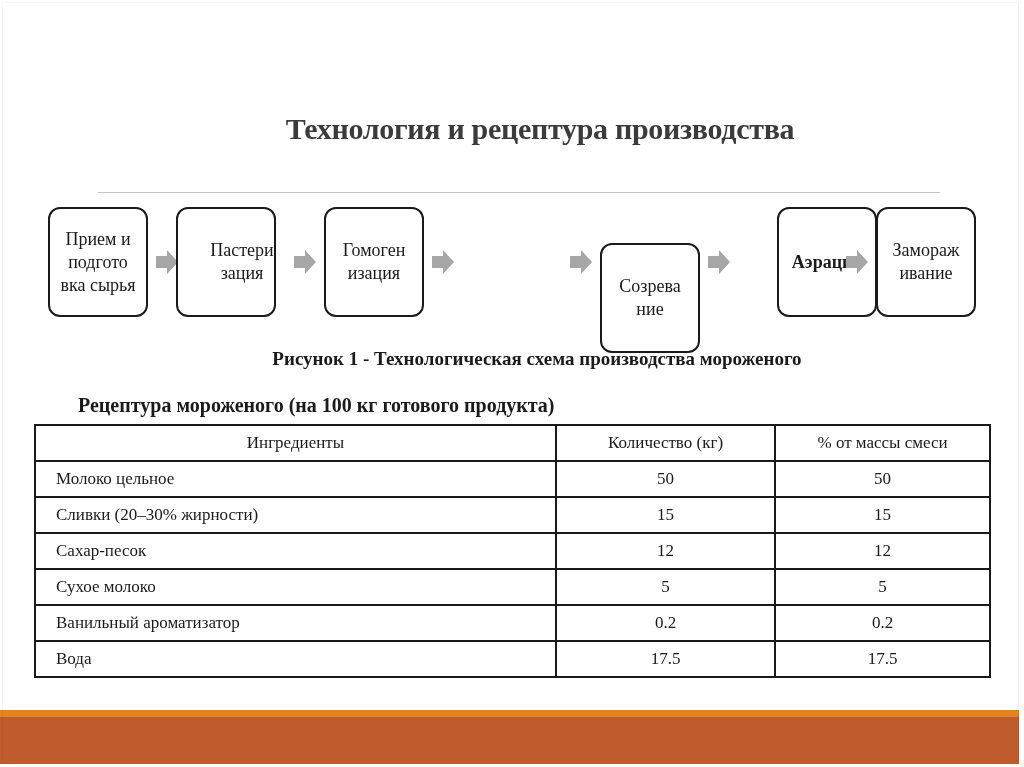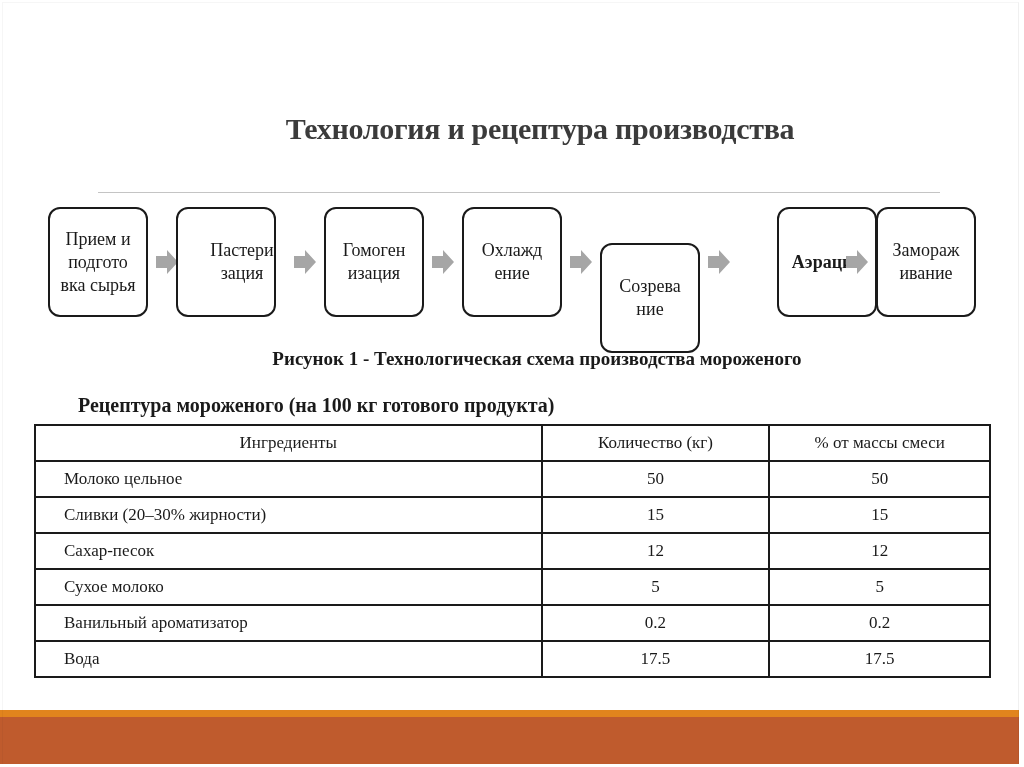--- a/index.html
+++ b/index.html
@@ -38,21 +38,21 @@
       font-weight: bold; font-size: 19px; color: #1a1a1a;
     }
     .subcaption {
       position: absolute; left: 78px; top: 394px; font-weight: bold; font-size: 20px; color: #1a1a1a;
     }
     table.recipe {
       position: absolute; left: 34px; top: 424px; width: 957px;
       border-collapse: collapse; font-size: 17px; color: #1a1a1a;
     }
     table.recipe th, table.recipe td {
-      border: 2px solid #1a1a1a; height: 34px; padding: 0 28px; font-weight: normal;
+      border: 2px solid #1a1a1a; height: 34px; padding: 0 20px; font-weight: normal;
     }
     table.recipe th { height: 34px; text-align: center; }
     table.recipe td.name { text-align: left; }
     table.recipe td.num { text-align: center; }
     .col1 { width: 560px; } .col2 { width: 197px; } .col3 { width: 200px; }
     .band-orange {
       position: absolute; left: 0; top: 710px; width: 1019px; height: 7px; background: #e1841d;
       mix-blend-mode: multiply;
     }
     .band-rust {
@@ -77,21 +77,20 @@
   <div class="step" style="left:176px;padding-left:36px;">Пастери зация</div>
   <svg class="arrow" style="left:294px;" viewBox="0 0 22 24">
       <polygon points="0,6 11,6 11,0 22,12 11,24 11,18 0,18" fill="#a6a6a6"></polygon>
     </svg>
 
   <div class="step" style="left:324px;">Гомоген изация</div>
   <svg class="arrow" style="left:432px;" viewBox="0 0 22 24">
       <polygon points="0,6 11,6 11,0 22,12 11,24 11,18 0,18" fill="#a6a6a6"></polygon>
     </svg>
 
-  <div class="step" style="left:462px;">Охлажд ение</div>
   <svg class="arrow" style="left:570px;" viewBox="0 0 22 24">
       <polygon points="0,6 11,6 11,0 22,12 11,24 11,18 0,18" fill="#a6a6a6"></polygon>
     </svg>
 
   <div class="step" style="left:600px;margin-top:36px;">Созрева ние</div>
   <svg class="arrow" style="left:708px;" viewBox="0 0 22 24">
       <polygon points="0,6 11,6 11,0 22,12 11,24 11,18 0,18" fill="#a6a6a6"></polygon>
     </svg>
 
   <div class="step" style="left:777px;font-weight:bold;">Аэрация</div>

